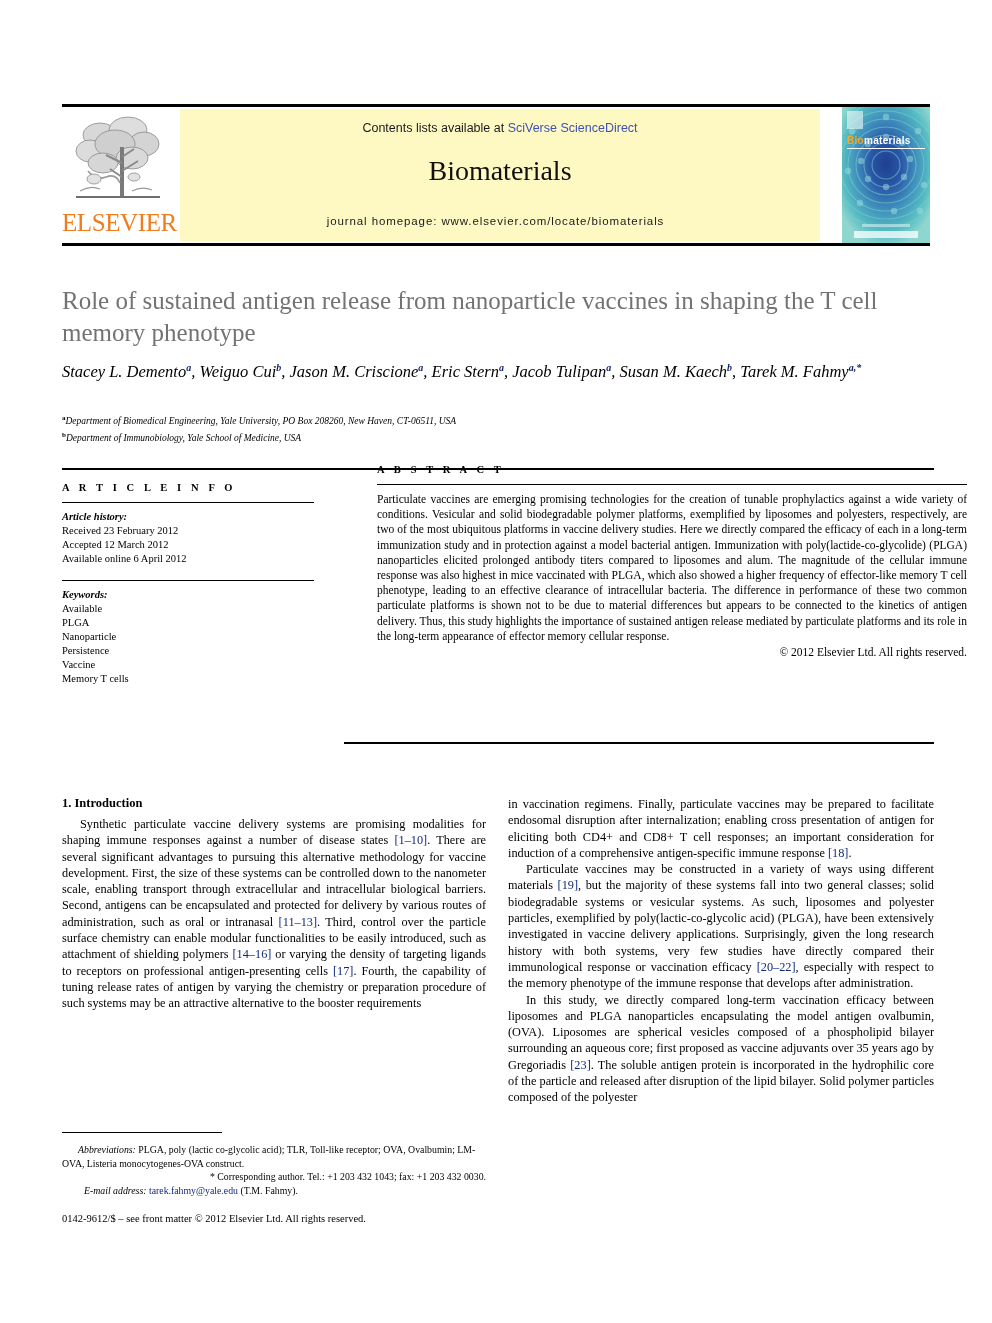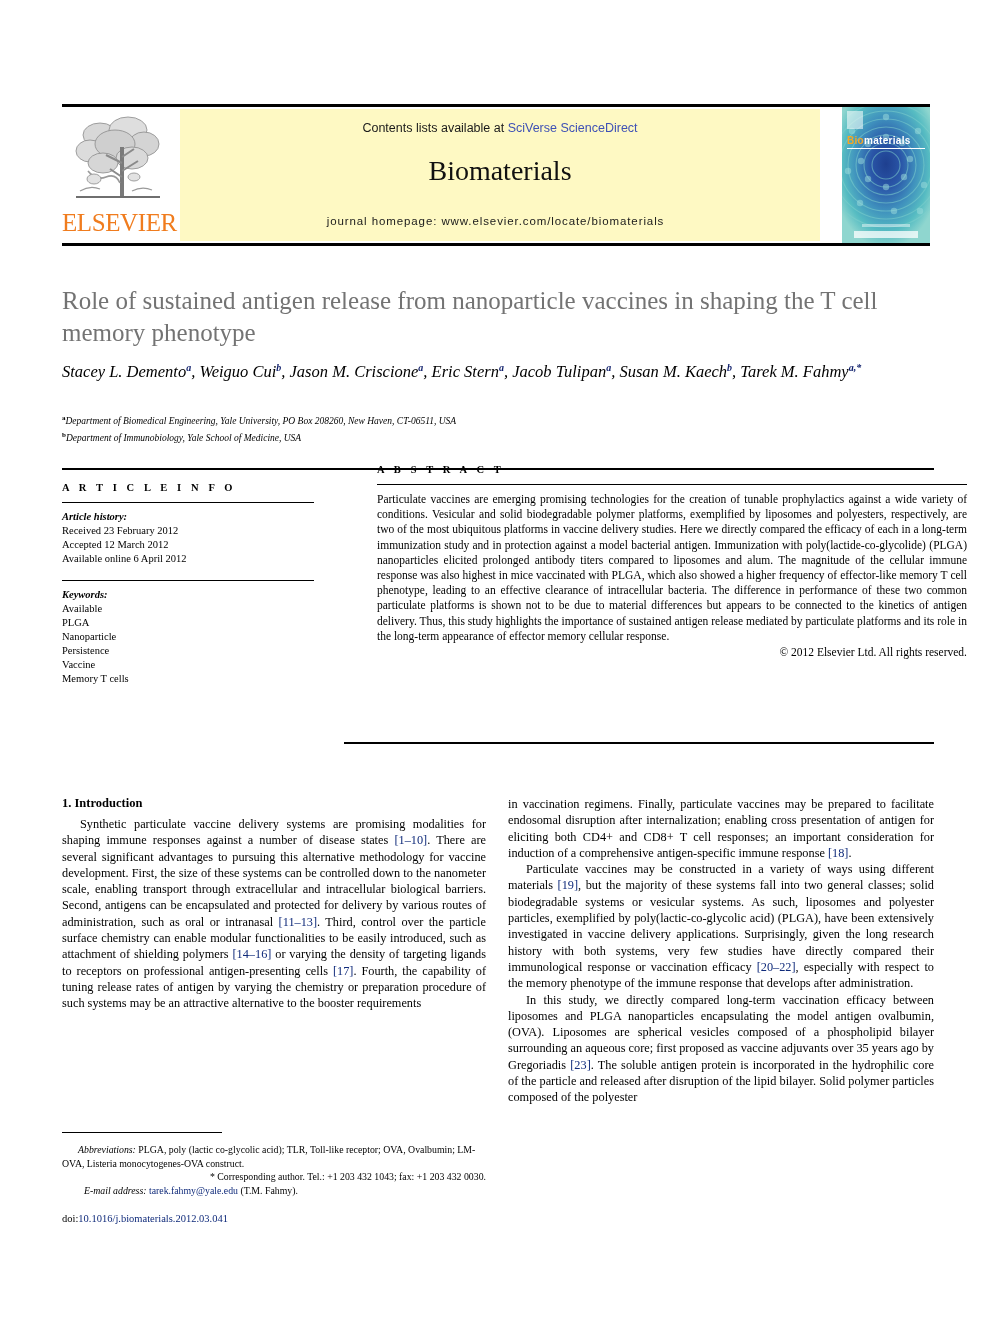--- a/index.html
+++ b/index.html
@@ -481,16 +481,16 @@
   </div>
 
   <div class="footnote-rule"></div>
   <div class="footnotes">
     <div class="fn-indent"><span class="it">Abbreviations:</span> <span>PLGA, poly (lactic co-glycolic acid); TLR, Toll-like receptor; OVA, Ovalbumin; LM-OVA, Listeria monocytogenes-OVA construct.</span></div>
     <div style="text-indent:12px;text-align:right;">* Corresponding author. Tel.: +1 203 432 1043; fax: +1 203 432 0030.</div>
     <div style="text-indent:22px;"><span class="it">E-mail address:</span> <span class="lnk">tarek.fahmy@yale.edu</span><span> (T.M. Fahmy).</span></div>
   </div>
 
   <div class="issn-block">
-    <div><span>doi:</span><span class="lnk">10.1016/j.biomaterials.2012.03.041</span></div>
+    <div>0142-9612/$ – see front matter © 2012 Elsevier Ltd. All rights reserved.</div>
   </div>
 
 </div>
 
 </body></html>

